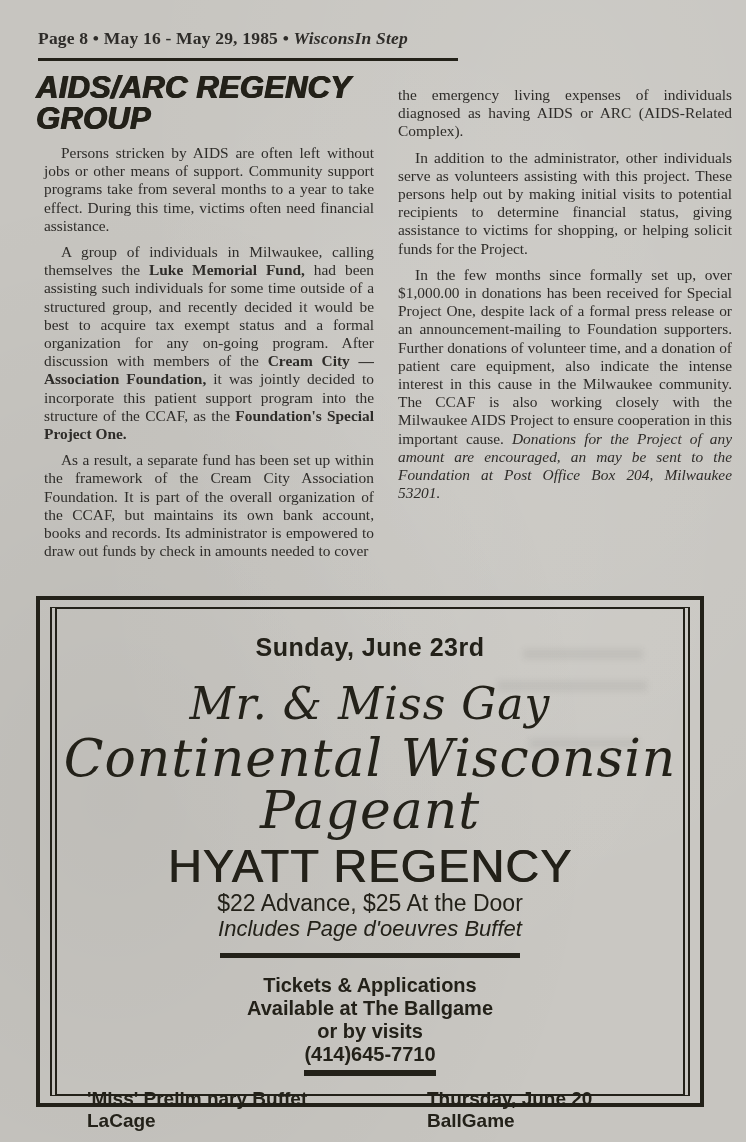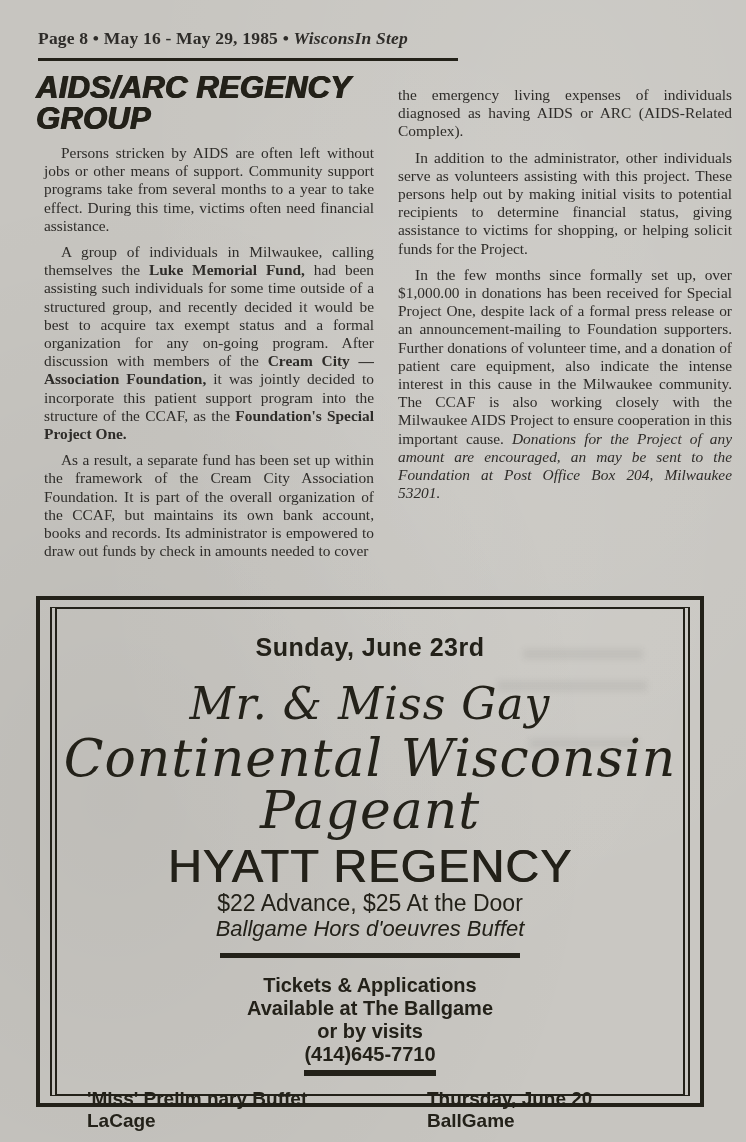--- a/index.html
+++ b/index.html
@@ -102,21 +102,21 @@
     <div class="ad-inner">
       <div class="smudge smudge-1"></div>
       <div class="smudge smudge-2"></div>
       <div class="smudge smudge-3"></div>
 
       <div class="ad-date">Sunday, June 23rd</div>
       <div class="ad-script ad-script-1">Mr. &amp; Miss Gay</div>
       <div class="ad-script ad-script-2">Continental Wisconsin Pageant</div>
       <div class="ad-venue">HYATT REGENCY</div>
       <div class="ad-price">$22 Advance, $25 At the Door</div>
-      <div class="ad-buffet">Ballgame Hors d'oeuvres Buffet</div>
+      <div class="ad-buffet">Includes Page d'oeuvres Buffet</div>
       <div class="ad-rule"></div>
       <div class="ad-tickets">Tickets &amp; Applications</div>
       <div class="ad-tickets">Available at The Ballgame</div>
       <div class="ad-tickets">or by visits</div>
       <div class="ad-tickets">(414)645-7710</div>
       <div class="ad-phone-rule"></div>
 
       <div class="ad-bottom">
         <div class="ad-col-1">
           <div>'Miss' Prelim nary Buffet</div>

